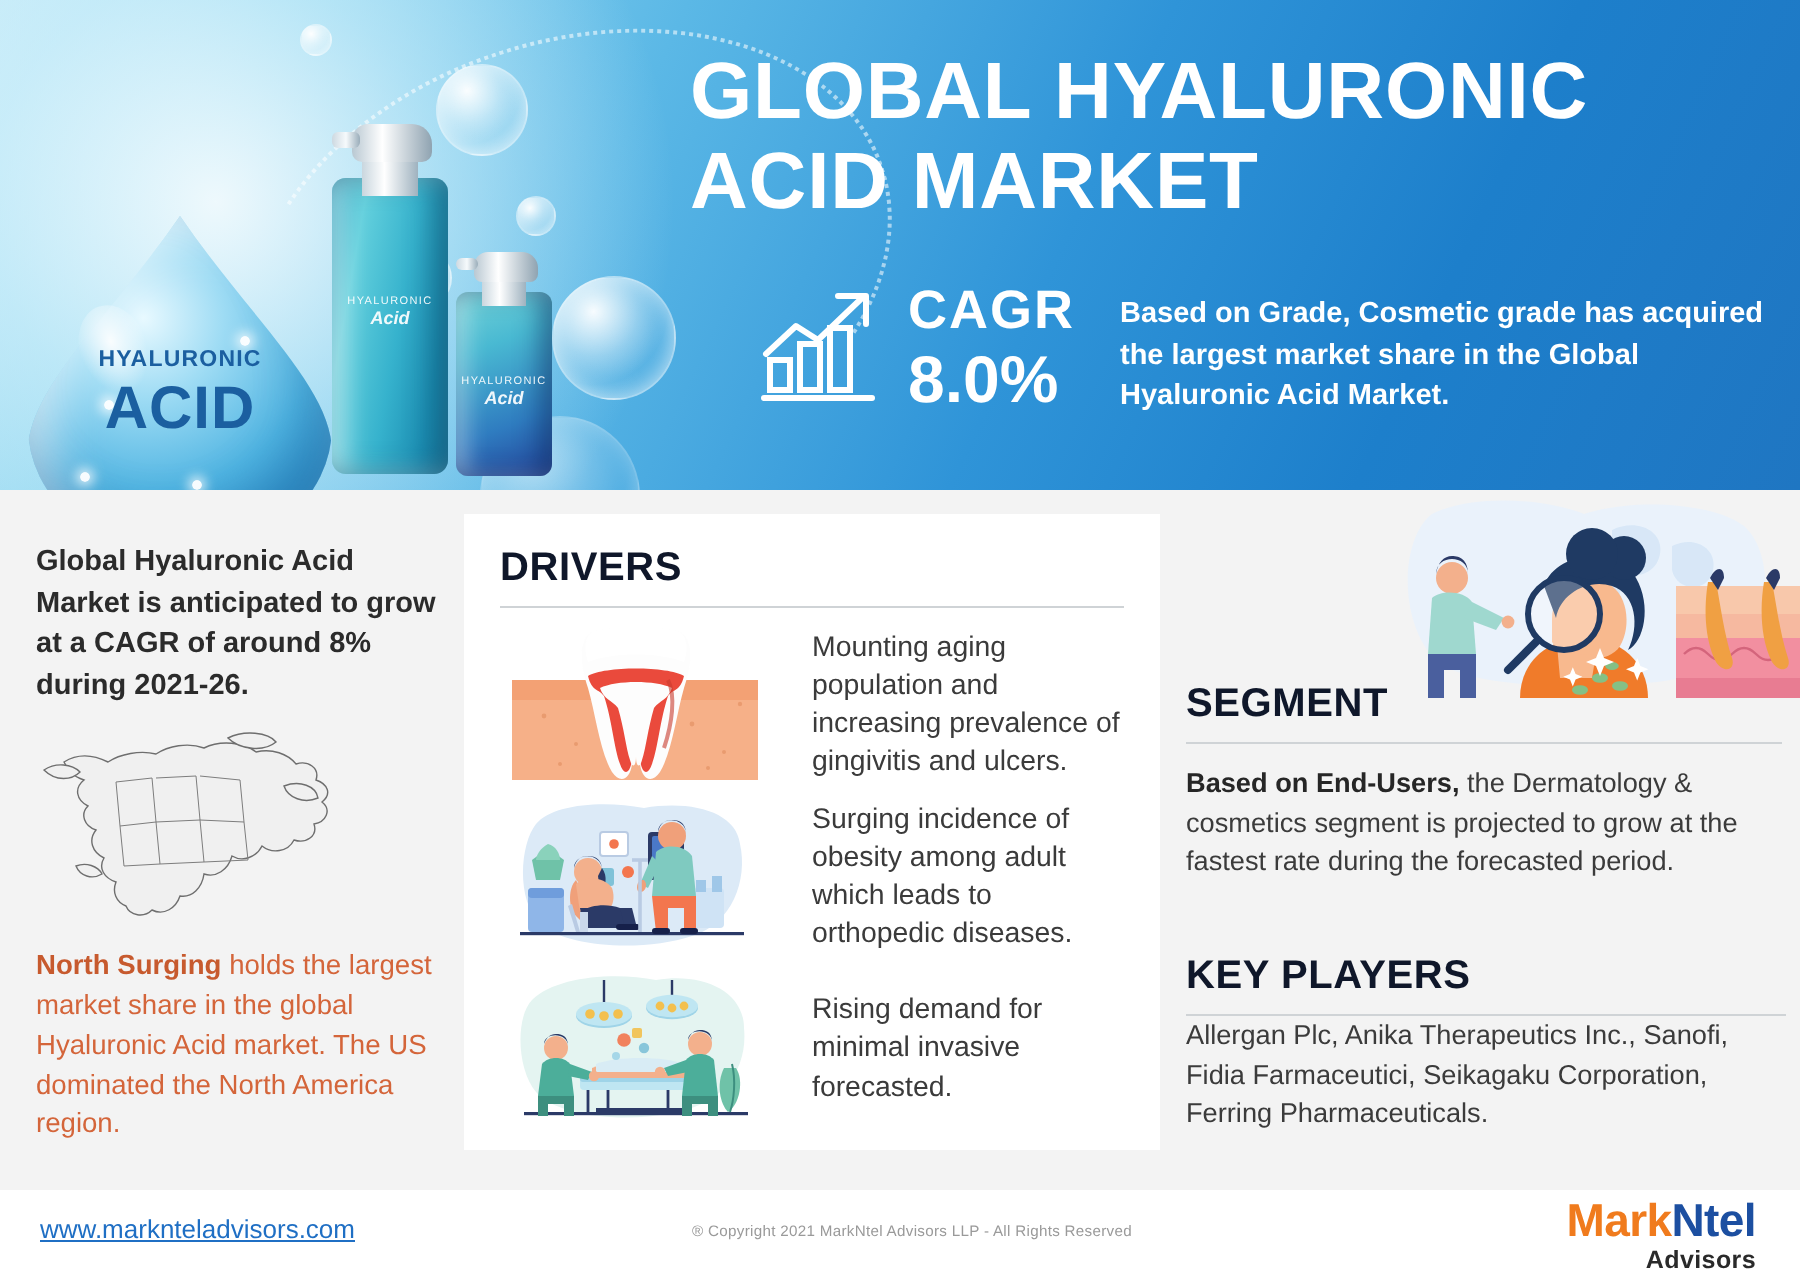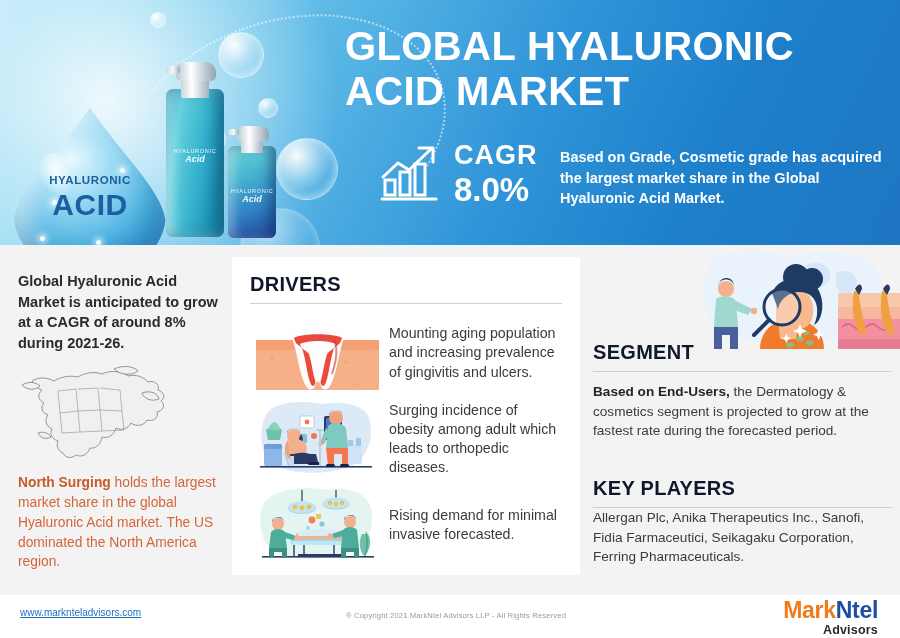--- a/index.html
+++ b/index.html
@@ -107,35 +107,35 @@
     color: #d4653a; font-size: 13.8px; line-height: 1.44; }
   .na-text b { font-weight: 700; color: #c75a2e; }
 
   
   .drivers-card { position: absolute; left: 232px; top: 12px; width: 348px; height: 318px;
     background: #ffffff; }
   .sec-head { color: #0f172a; font-size: 20px; font-weight: 700; letter-spacing: .3px; }
   .sec-rule { height: 1px; background: #cfd3d6; margin-top: 7px; }
   .drivers-card .inner { padding: 16px 18px 0 18px; }
   .driver-list { margin-top: 10px; }
-  .driver-item { display: flex; align-items: center; gap: 4px; margin-bottom: 8px; }
+  .driver-item { display: flex; align-items: center; gap: 21px; margin-bottom: 8px; }
   .driver-art { width: 135px; height: 78px; flex: 0 0 135px; }
   .driver-txt { color: #3b3b3b; font-size: 14.2px; line-height: 1.34; }
 
   
   .seg-art { position: absolute; left: 686px; top: 2px; width: 214px; height: 102px; overflow: hidden; }
   .seg-block { position: absolute; left: 593px; top: 96px; width: 298px; }
   .seg-body { color: #3b3b3b; font-size: 13.6px; line-height: 1.45; margin-top: 10px; }
   .seg-body b { font-weight: 700; color: #262626; }
   .kp-block { position: absolute; left: 593px; top: 232px; width: 300px; }
   .kp-body { color: #3b3b3b; font-size: 13.6px; line-height: 1.45; }
 
   
   .footer { position: absolute; left: 0; top: 595px; width: 900px; height: 43px; background: #ffffff; }
-  .footer-url { position: absolute; left: 20px; top: 12px; color: #1f6fc4; font-size: 10px; }
+  .footer-url { position: absolute; left: 20px; top: 12px; color: #1f6fc4; font-size: 13px; }
   .footer-copy { position: absolute; left: 346px; top: 16px; color: #9a9a9a; font-size: 7.6px; letter-spacing: .15px; }
   .logo { position: absolute; right: 22px; top: 4px; text-align: right; line-height: 1; }
   .logo .l1 { font-size: 23px; font-weight: 700; letter-spacing: -.3px; }
   .logo .l1 .mark { color: #f07b1d; }
   .logo .l1 .ntel { color: #1c4fa1; }
   .logo .l2 { font-size: 12.5px; font-weight: 700; color: #2a2a2a; margin-top: 2px; letter-spacing: .2px; }
 </style>
 </head>
 <body>
 

